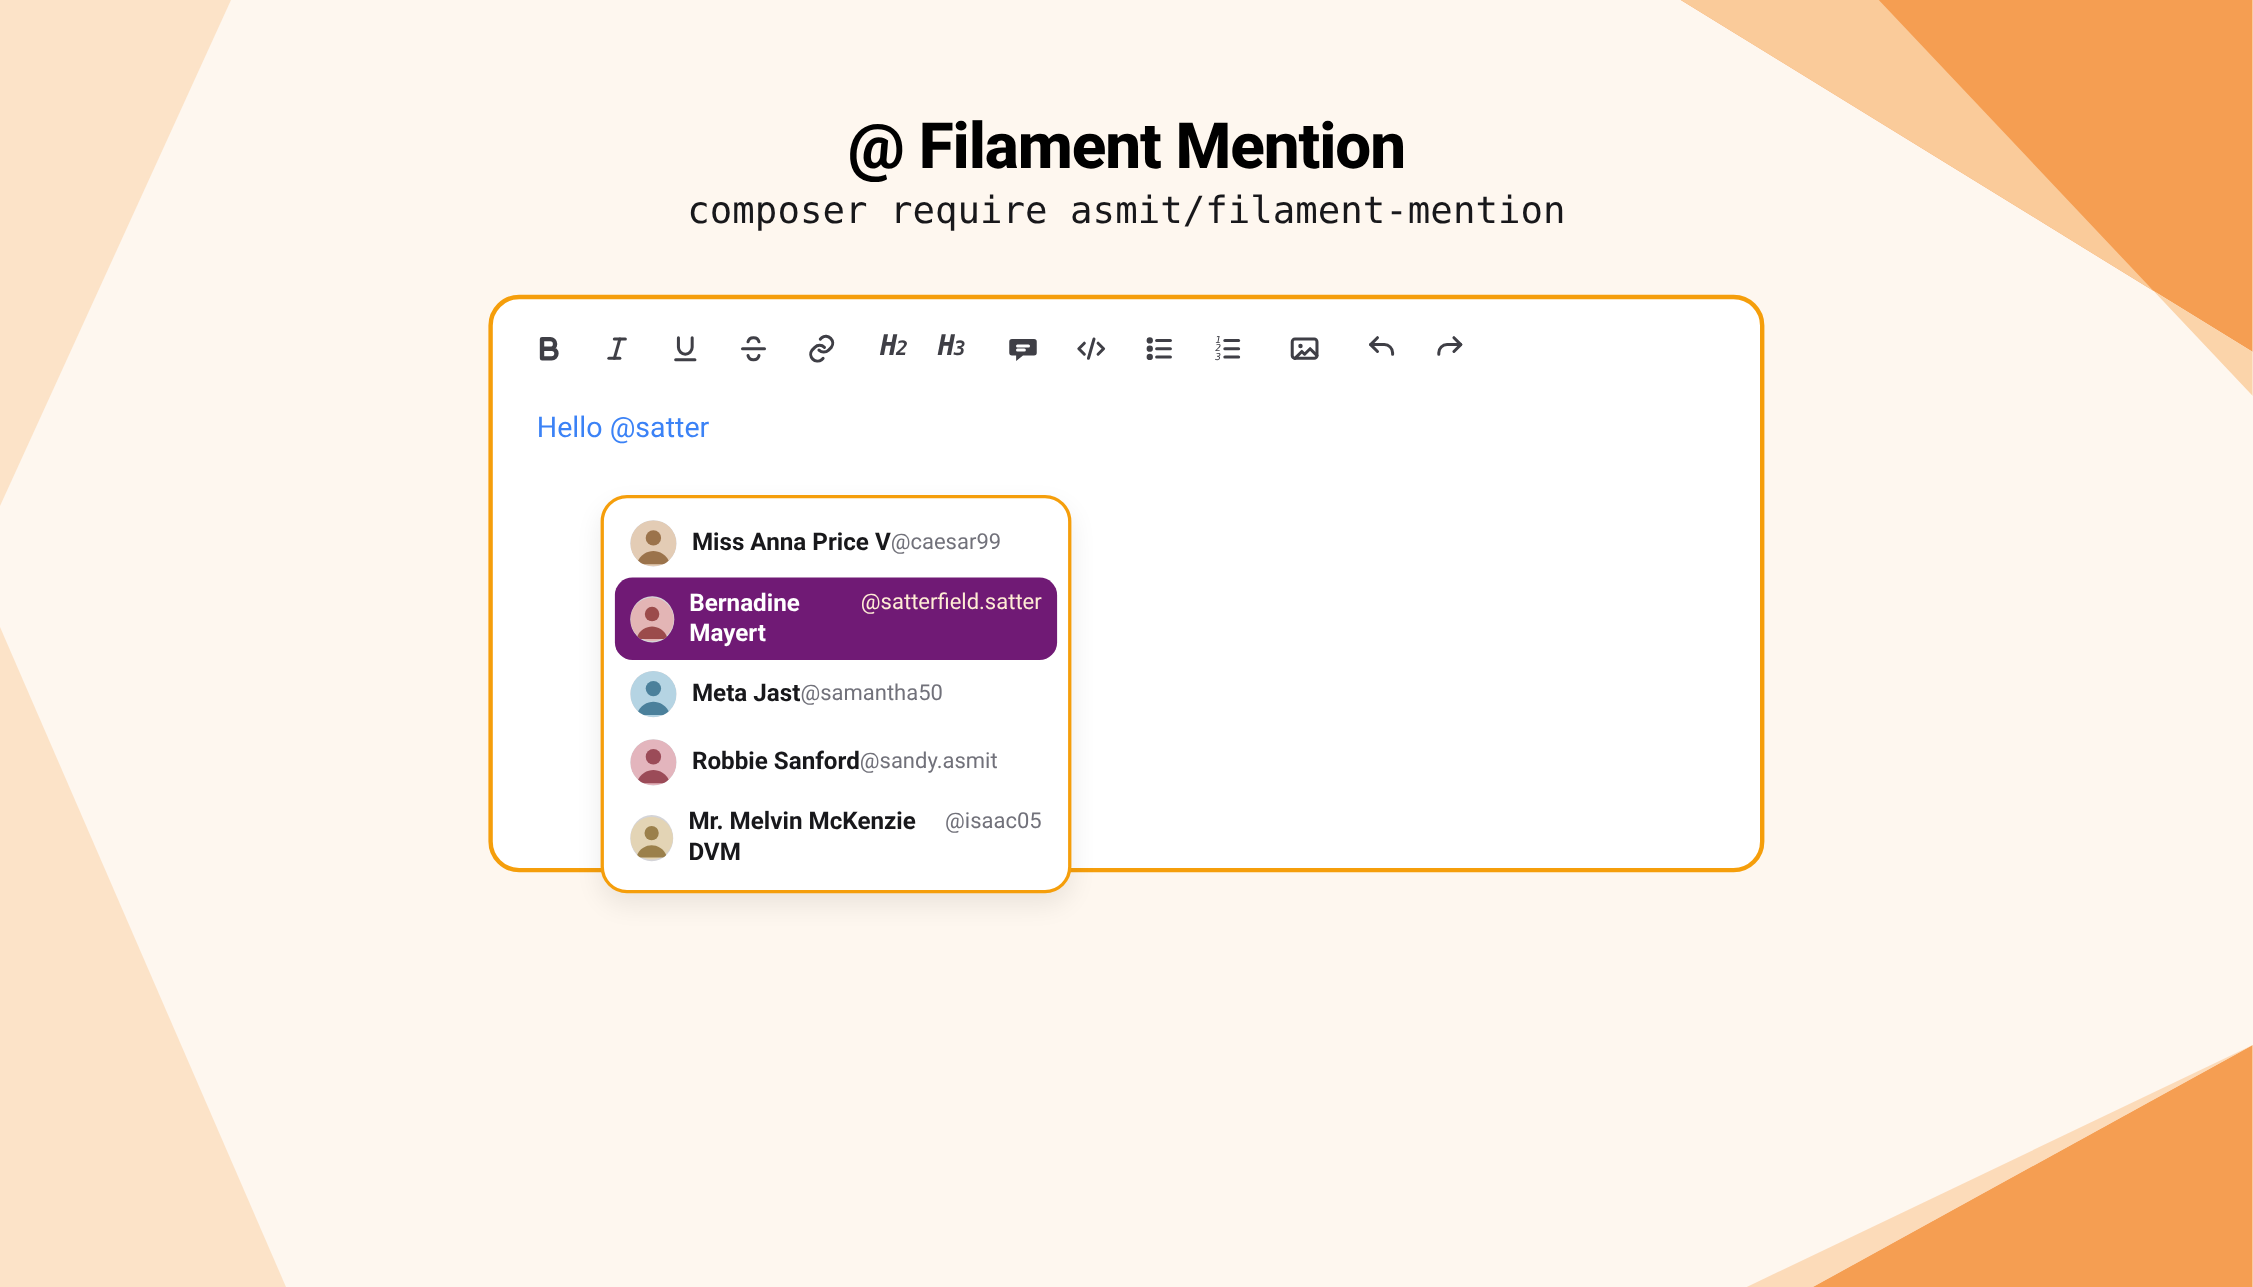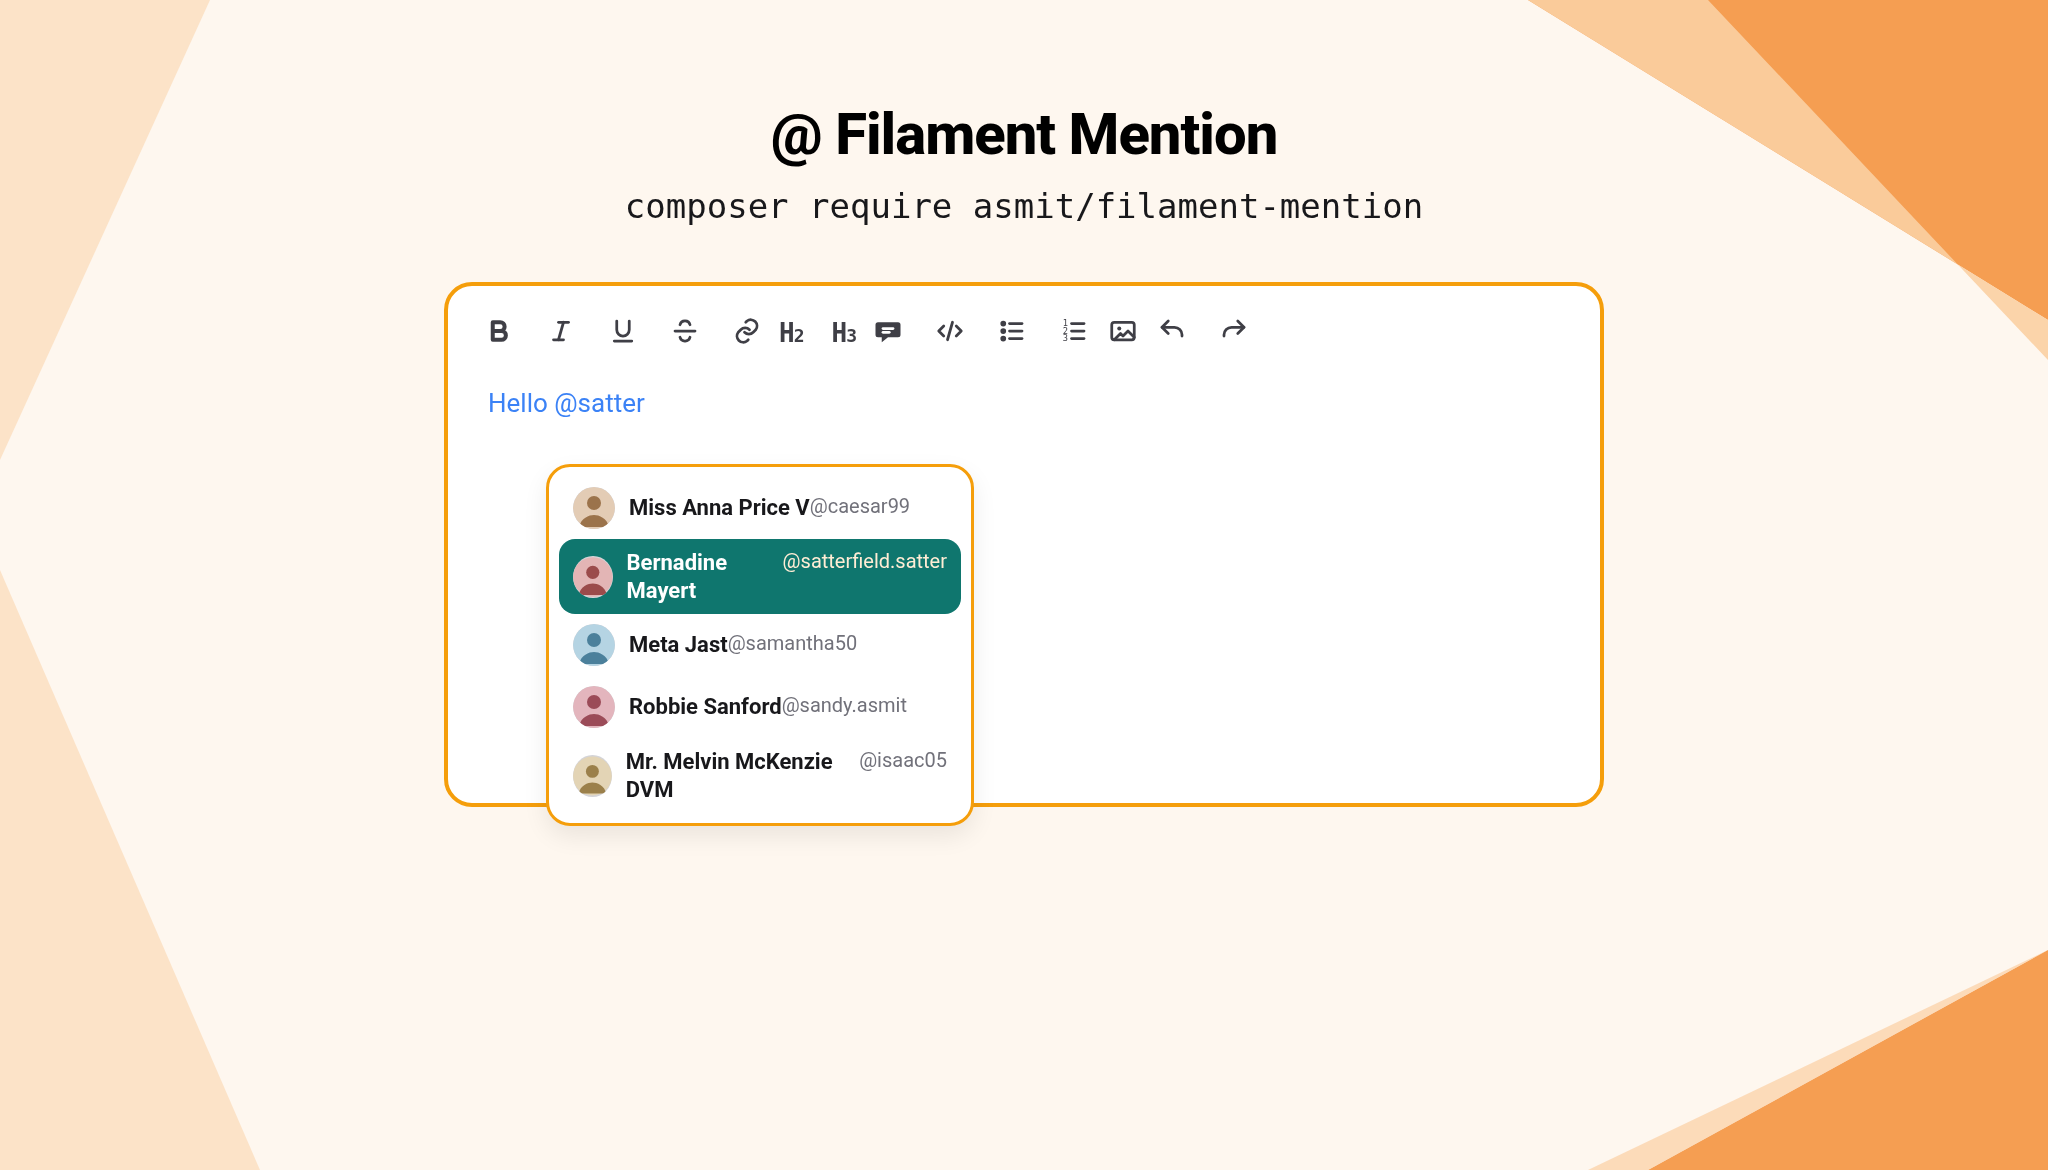--- a/index.html
+++ b/index.html
@@ -28,42 +28,43 @@
     padding-top: 100px;
   }
 
   .title {
     font-size: 58px;
     font-weight: 800;
     color: #000000;
     letter-spacing: -1px;
   }
   .subtitle {
-    margin-top: 18px;
+    margin-top: 4px;
     font-family: ui-monospace, SFMono-Regular, Menlo, Consolas, monospace;
     font-size: 34px;
     color: #18181b;
   }
 
   .editor {
     margin-top: 56px;
     width: 1160px;
     height: 525px;
     background: #ffffff;
     border: 4px solid #f59e0b;
     border-radius: 28px;
     padding: 18px 28px 0 28px;
     position: relative;
   }
 
   .toolbar {
     display: flex;
-    align-items: flex-end;
-    gap: 15px;
+    align-items: flex-start;
+    gap: 36px;
     padding: 10px 6px 14px 6px;
+    font-style: italic;
   }
   .toolbar .group { display: flex; align-items: center; gap: 28px; }
   .tb-btn {
     width: 34px; height: 34px;
     display: inline-flex; align-items: center; justify-content: center;
     color: #3f3f46;
     cursor: pointer;
   }
   .tb-btn svg { width: 30px; height: 30px; stroke: currentColor; fill: none; stroke-width: 2.2; stroke-linecap: round; stroke-linejoin: round; }
   .tb-btn.bold-btn svg { stroke-width: 3.2; }
@@ -96,21 +97,21 @@
     z-index: 5;
   }
   .item {
     display: flex;
     align-items: center;
     gap: 14px;
     padding: 10px 14px;
     border-radius: 16px;
     cursor: pointer;
   }
-  .item.selected { background: #0f766e; }
+  .item.selected { background: #701a75; }
   .avatar {
     width: 42px; height: 42px; border-radius: 50%;
     background: #d4d4d8;
     display: inline-flex; align-items: center; justify-content: center;
     overflow: hidden;
   }
   .item .meta { display: flex; flex-direction: row; line-height: 1.25; }
   .item .name { font-weight: 700; font-size: 22px; color: #18181b; }
   .item .handle { font-size: 20px; color: #71717a; }
   .item.selected .name { color: #ffffff; }

